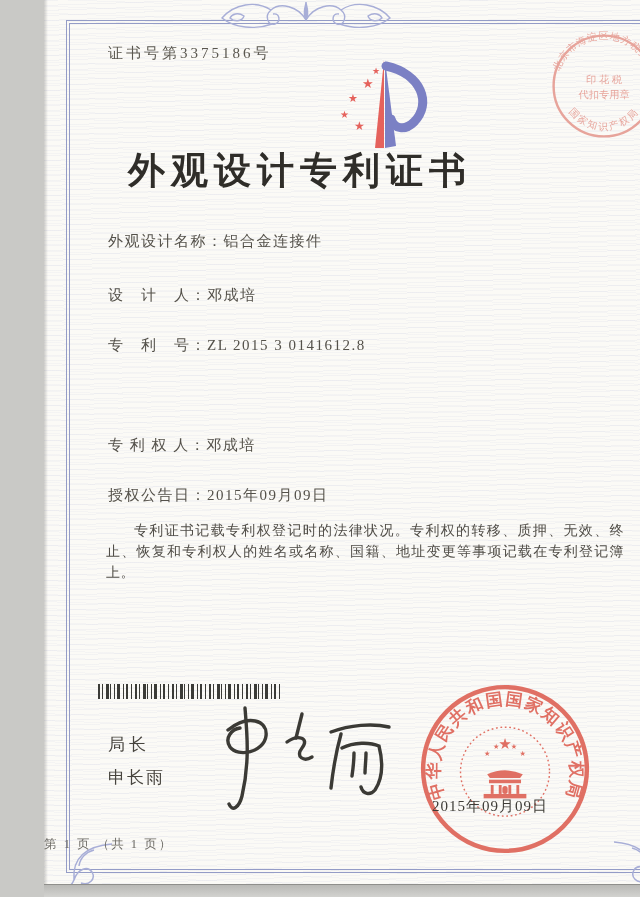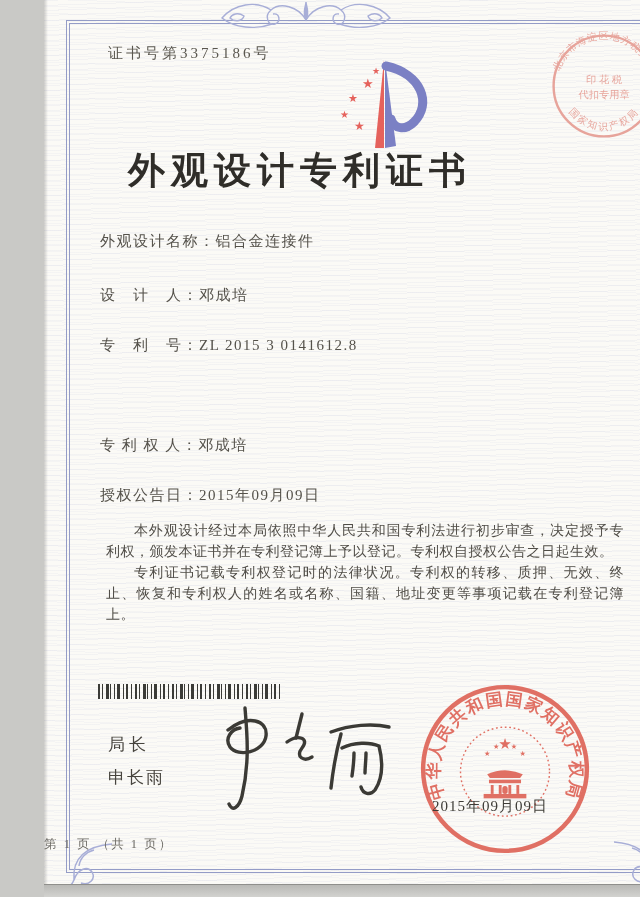--- a/index.html
+++ b/index.html
@@ -30,21 +30,21 @@
   .corner-orn.br { left:566px; top:836px; transform:scaleX(-1); }
 
   .cert-no { position:absolute; left:64px; top:44px; font-size:15px; letter-spacing:3px;
     color:#5a574f; }
 
   .logo { position:absolute; left:282px; top:54px; }
 
   .doc-title { position:absolute; left:0; top:146px; width:512px; text-align:center;
     font-size:37px; font-weight:600; letter-spacing:6px; color:#2f2d29; }
 
-  .field { position:absolute; left:56px; font-size:15px; color:#54514a; letter-spacing:1.5px; white-space:nowrap; }
+  .field { position:absolute; left:64px; font-size:15px; color:#54514a; letter-spacing:1.5px; white-space:nowrap; }
   .f0 { top:232px; } .f1 { top:286px; } .f2 { top:336px; }
   .f3 { top:386px; } .f4 { top:436px; } .f5 { top:486px; }
 
   .body-text { position:absolute; left:62px; top:520px; width:518px;
     font-size:14px; line-height:21px; color:#504d47; text-align:justify; letter-spacing:0.5px; }
   .body-text p { text-indent:2em; }
 
   .barcode { position:absolute; left:54px; top:684px; width:184px; height:15px;
     background:repeating-linear-gradient(90deg,
       #3b3b37 0 2px, rgba(0,0,0,0) 2px 4px,
@@ -120,21 +120,20 @@
 
   <div class="doc-title">外观设计专利证书</div>
 
   <div class="field f0"><span>外观设计名称：</span><span>铝合金连接件</span></div>
   <div class="field f1"><span>设　计　人：</span><span>邓成培</span></div>
   <div class="field f2"><span>专　利　号：</span><span>ZL 2015 3 0141612.8</span></div>
   <div class="field f4"><span>专 利 权 人：</span><span>邓成培</span></div>
   <div class="field f5"><span>授权公告日：</span><span>2015年09月09日</span></div>
 
   <div class="body-text">
-    <p>本外观设计经过本局依照中华人民共和国专利法进行初步审查，决定授予专利权，颁发本证书并在专利登记簿上予以登记。专利权自授权公告之日起生效。</p>
     <p>专利证书记载专利权登记时的法律状况。专利权的转移、质押、无效、终止、恢复和专利权人的姓名或名称、国籍、地址变更等事项记载在专利登记簿上。</p>
   </div>
 
   <div class="barcode"></div>
 
   <div class="signer-title">局长</div>
   <div class="signer-name">申长雨</div>
 
   <svg class="signature" width="185" height="128" viewBox="0 0 185 128">
     <g fill="none" stroke="#3b3a35" stroke-width="3.4" stroke-linecap="round">

